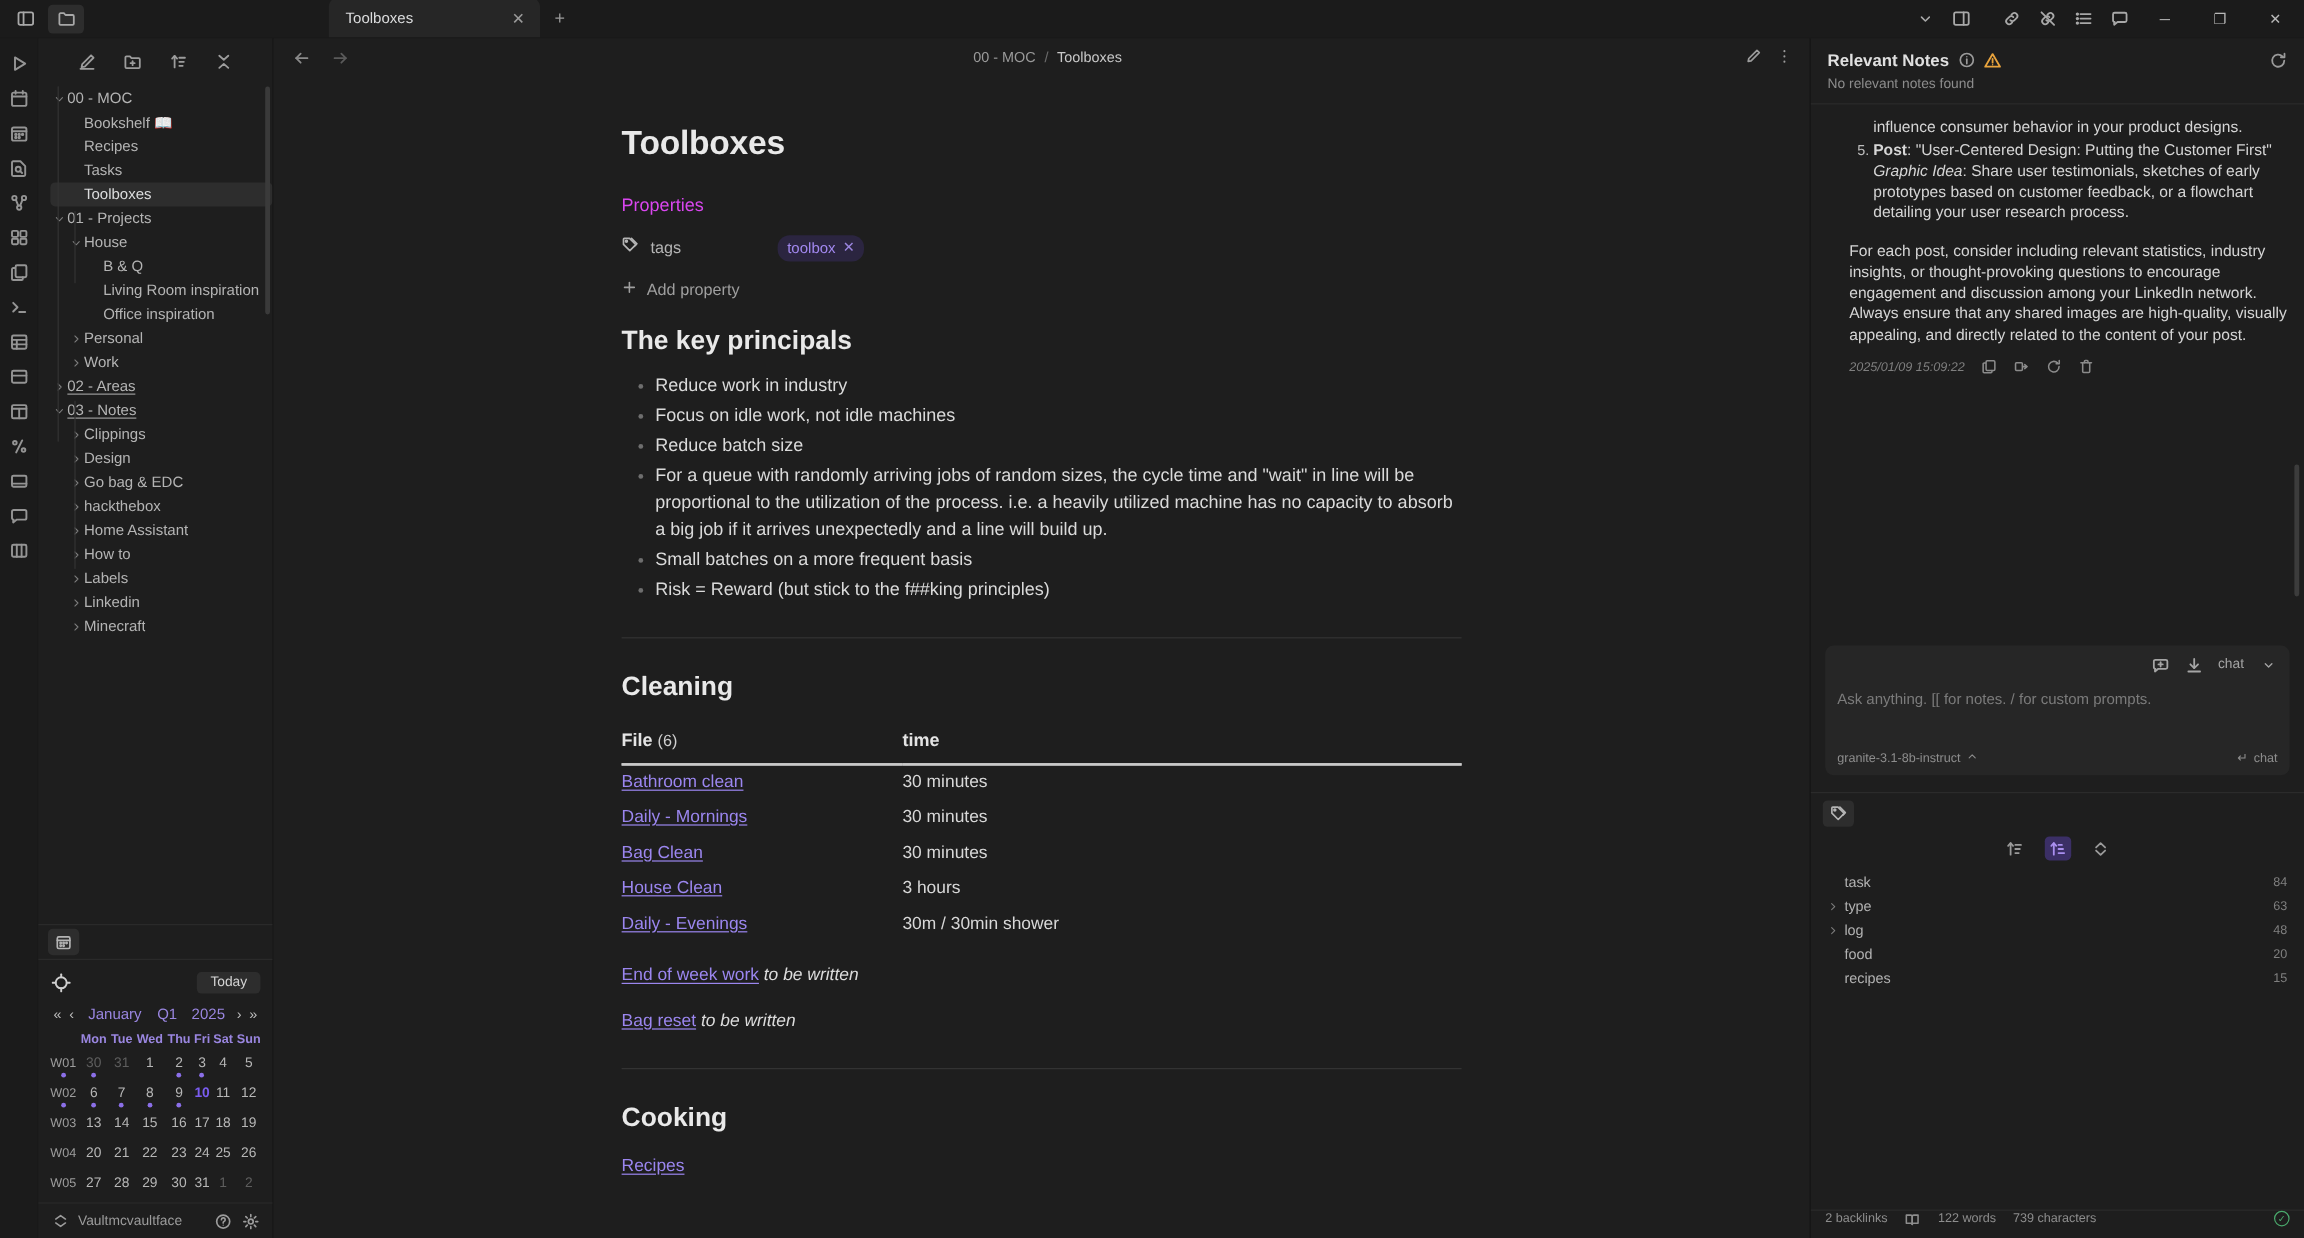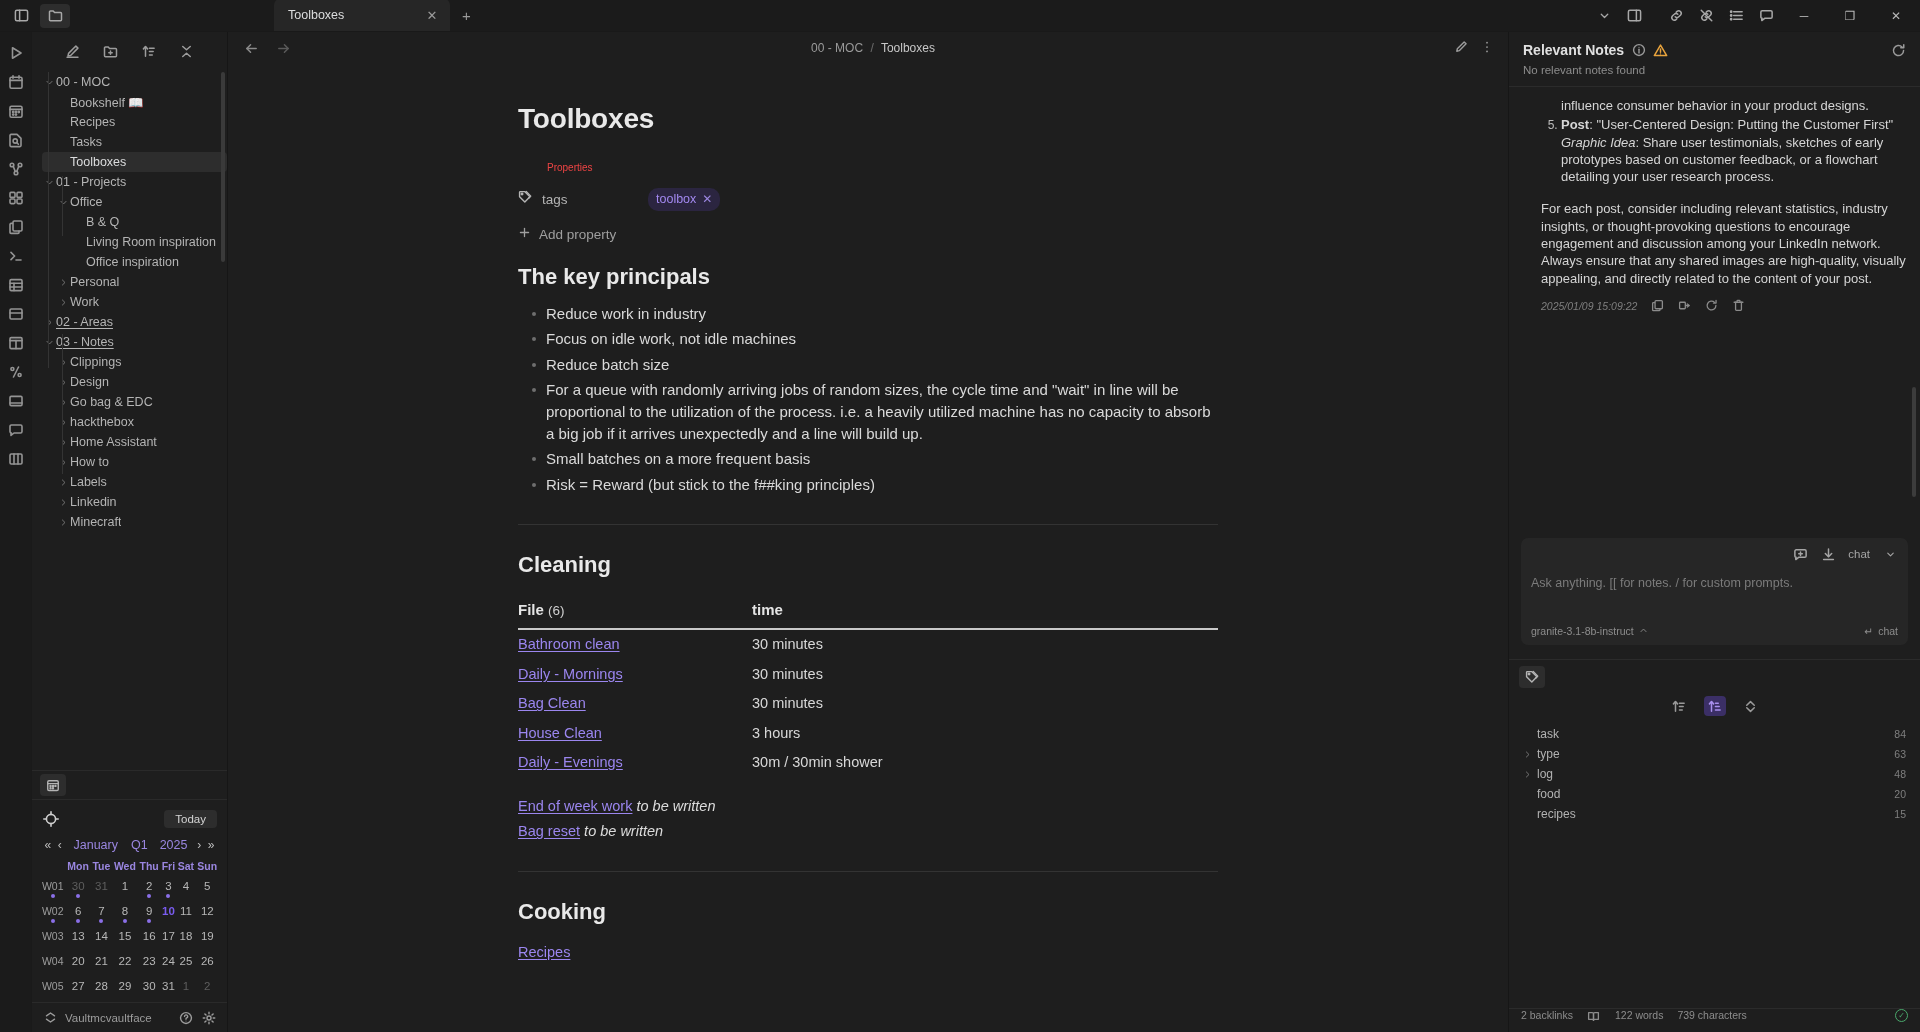--- a/index.html
+++ b/index.html
@@ -137,21 +137,21 @@
   .breadcrumb { flex: 1; text-align: center; color: #9a9a9a; font-size: 12px; }
   .breadcrumb .cur { color: #c8c8c8; }
   .breadcrumb .sep { color: #6d6d6d; padding: 0 4px; }
   .hdr-actions { display: flex; gap: 12px; color: #9c9c9c; }
 
   .note-scroll { flex: 1 1 auto; overflow: hidden; position: relative; display: flex; justify-content: center; }
   .note {
     width: 700px; padding-top: 34px; font-size: 15px; line-height: 1.48; color: #dadada;
   }
   h1.note-title { font-size: 28px; font-weight: 700; color: #e9e9e9; letter-spacing: -0.2px; }
-  .props-label { font-size: 10px; color: #ef4444; margin-top: 22px; margin-left: 29px; }
+  .props-label { font-size: 15px; color: #d946ef; margin-top: 22px; }
   .prop-row { display: flex; align-items: center; margin-top: 12px; font-size: 13.5px; }
   .prop-key { display: flex; align-items: center; gap: 10px; width: 130px; color: #b4b4b4; }
   .tag-pill {
     background: #2b2540; color: #a288ef; font-size: 12.5px;
     padding: 2px 8px; border-radius: 10px; display: inline-flex; gap: 6px; align-items: center;
   }
   .tag-x { color: #9b86e0; font-size: 12px; }
   .add-prop { display: flex; align-items: center; gap: 8px; color: #9f9f9f; font-size: 13.5px; margin-top: 14px; }
   h2.note-h2 { font-size: 22px; font-weight: 700; color: #e9e9e9; margin-top: 16px; }
   ul.note-list { margin-top: 10px; padding-left: 28px; }
@@ -163,21 +163,21 @@
   hr.note-hr { border: none; border-top: 1px solid #333; margin: 28px 0 24px 0; }
   table.note-table { width: 100%; border-collapse: collapse; margin-top: 16px; }
   table.note-table th {
     text-align: left; font-size: 15px; color: #e4e4e4; font-weight: 700;
     padding: 2px 0 7px 0; border-bottom: 2px solid #c9c9c9;
   }
   table.note-table th .cnt { font-weight: 400; font-size: 13.5px; color: #d0d0d0; }
   table.note-table td { padding: 4px 0; font-size: 14.5px; color: #d8d8d8; }
   table.note-table td.col-file { width: 234px; }
   a.ilink { color: #9b86ef; text-decoration: underline; text-underline-offset: 2px; }
-  .line-row { margin-top: 4px; font-size: 14.5px; }
+  .line-row { margin-top: 16px; font-size: 14.5px; }
   .line-row em { font-style: italic; color: #dcdcdc; }
 
   
   .right-sidebar {
     width: 412px; flex: 0 0 412px; background: #1e1e1e;
     display: flex; flex-direction: column; min-height: 0;
     border-left: 1px solid #161616;
   }
   .rn-header { display: flex; align-items: center; padding: 10px 14px 0 14px; gap: 7px; }
   .rn-title { font-size: 14px; font-weight: 700; color: #e0e0e0; }
@@ -484,21 +484,21 @@
                 </svg>
               </span>
               <span class="lbl">01 - Projects</span>
             </div>
             <div class="tree-row indent-2">
               <span class="chev">
                 <svg width="9" height="9" viewBox="0 0 16 16">
                   <polyline points="3.5,6 8,10.6 12.5,6"></polyline>
                 </svg>
               </span>
-              <span class="lbl">Office</span>
+              <span class="lbl">House</span>
             </div>
             <div class="tree-row indent-3">
               <span class="chev"></span>
               <span class="lbl">B &amp; Q</span>
             </div>
             <div class="tree-row indent-3">
               <span class="chev"></span>
               <span class="lbl">Living Room inspiration</span>
             </div>
             <div class="tree-row indent-3">

